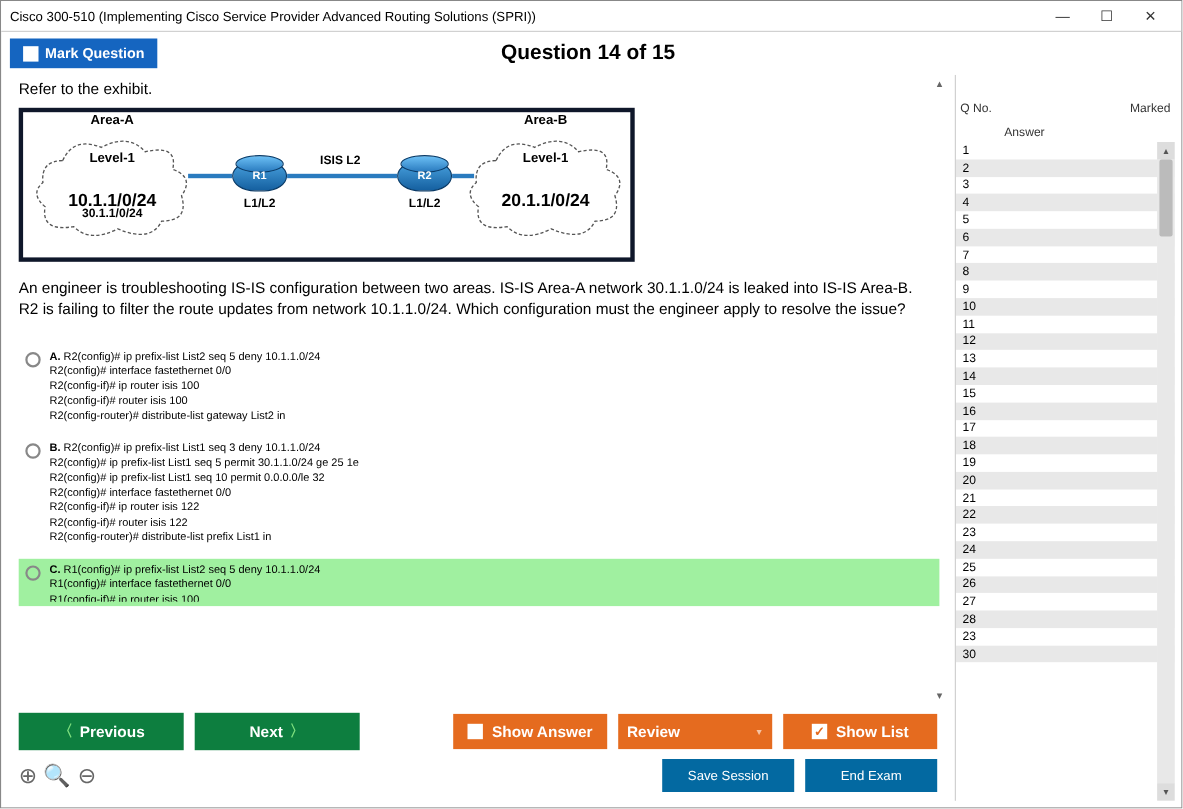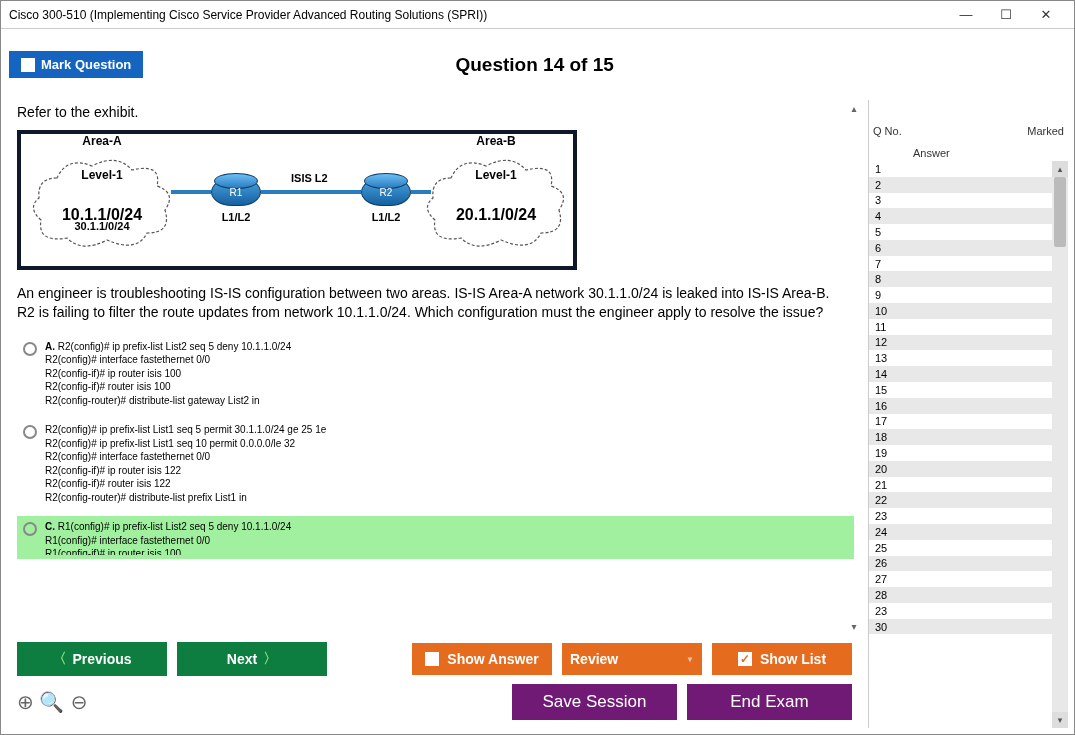--- a/index.html
+++ b/index.html
@@ -1,17 +1,17 @@
 <!DOCTYPE html>
 <html><head>
 <meta charset="utf-8">
 <style>
   * { box-sizing: border-box; margin: 0; padding: 0; }
   body { font-family: Arial, sans-serif; font-size: 13px; background: #f0f0f0; }
-  .window { width: 1075px; height: 735px; margin: 0 auto; background: #fff; border: 1px solid #888; display: flex; flex-direction: column; overflow: hidden; gap: 16px; }
+  .window { width: 1075px; height: 735px; margin: 0 auto; background: #fff; border: 1px solid #888; display: flex; flex-direction: column; overflow: hidden; }
   .titlebar { height: 28px; display: flex; align-items: center; padding: 0 8px; border-bottom: 1px solid #ccc; background: #fff; }
   .titlebar-title { flex: 1; font-size: 12px; color: #000; }
   .win-btn { width: 40px; height: 24px; display: flex; align-items: center; justify-content: center; color: #333; cursor: default; }
   .headerbar { display: flex; align-items: center; padding: 6px 8px; }
   .mark-btn { background: #1565c0; color: #fff; border: none; padding: 6px 12px; font-weight: bold; font-size: 13px; display: flex; align-items: center; gap: 6px; cursor: pointer; }
   .mark-btn .box { width: 14px; height: 14px; background: #fff; display: inline-block; }
   .question-title { flex: 1; text-align: center; font-weight: bold; font-size: 19px; }
   .body-area { flex: 1; display: flex; overflow: hidden; padding: 0 6px 6px 6px; gap: 6px; }
   .left-pane { flex: 1; display: flex; flex-direction: column; overflow: hidden; }
   .question-scroll { flex: 1; overflow: hidden; position: relative; border-right: none; }
@@ -32,39 +32,39 @@
   .sb-arrow { height: 16px; background: #ddd; display: flex; align-items: center; justify-content: center; font-size: 9px; color: #555; cursor: pointer; }
   .sb-track { flex: 1; background: #e8e8e8; position: relative; }
   .sb-thumb { position: absolute; top: 0; left: 2px; right: 2px; height: 70px; background: #bbb; border-radius: 2px; cursor: pointer; }
   .footer { display: flex; align-items: center; padding: 8px 10px; gap: 10px; }
   .nav-btn { background: #0d7e3f; color: #fff; border: none; padding: 8px 20px; font-weight: bold; font-size: 14px; cursor: pointer; display: flex; align-items: center; gap: 6px; width: 150px; justify-content: center; }
   .nav-btn .chev-l { color: #7fe07f; }
   .nav-btn .chev-r { color: #7fe07f; }
   .spacer { flex: 1; }
   .orange-btn { background: #e56b1f; color: #fff; border: none; padding: 8px 8px; font-weight: bold; font-size: 14px; cursor: pointer; display: flex; align-items: center; gap: 8px; width: 140px; justify-content: center; }
   .orange-btn .box { width: 14px; height: 14px; background: #fff; display: inline-flex; align-items: center; justify-content: center; color: #e56b1f; font-size: 12px; font-weight: bold; }
-  .dark-btn { background: #701a75; color: #fff; border: none; padding: 8px 16px; font-size: 17px; cursor: pointer; width: 165px; }
+  .dark-btn { background: #0369a1; color: #fff; border: none; padding: 8px 16px; font-size: 12px; cursor: pointer; width: 120px; }
   .footer-row2 { display: flex; align-items: center; padding: 0 10px 8px 10px; gap: 10px; }
   .zoom-icons { display: flex; gap: 6px; color: #666; font-size: 20px; }
   .zoom-icons span { cursor: pointer; }
   .prompt-line { font-size: 14px; margin-bottom: 10px; }
   .exhibit { border: 4px solid #0f172a; padding: 8px; width: 560px; height: 140px; position: relative; margin-bottom: 14px; }
   .cloud { position: absolute; width: 150px; height: 110px; }
   .cloud svg { position: absolute; inset: 0; }
   .cloud .lbl-top { position: absolute; top: -14px; left: 0; right: 0; text-align: center; font-weight: bold; font-size: 12px; }
   .cloud .lbl1 { position: absolute; top: 20px; left: 0; right: 0; text-align: center; font-weight: bold; font-size: 12px; }
   .cloud .lbl2 { position: absolute; top: 58px; left: 0; right: 0; text-align: center; font-weight: bold; font-size: 16px; }
   .cloud .lbl3 { position: absolute; top: 72px; left: 0; right: 0; text-align: center; font-weight: bold; font-size: 11px; }
   .router { position: absolute; width: 50px; height: 28px; background: linear-gradient(#4aa3e0,#1560a0); border-radius: 50%/60%; border: 1px solid #0a3a66; }
   .router::before { content: ""; position: absolute; top: -6px; left: 2px; right: 2px; height: 14px; background: linear-gradient(#6cc0f5,#2a7bbf); border-radius: 50%; border: 1px solid #0a3a66; }
-  .router-lbl { position: absolute; top: 8px; left: 0; right: 0; text-align: center; font-size: 10px; font-weight: normal; color: #fff; z-index: 2; }
+  .router-lbl { position: absolute; top: 8px; left: 0; right: 0; text-align: center; font-size: 10px; font-weight: bold; color: #fff; z-index: 2; }
   .router-sub { position: absolute; top: 32px; left: -10px; right: -10px; text-align: center; font-size: 11px; font-weight: bold; }
   .link-line { position: absolute; height: 4px; background: #2a7bbf; }
   .link-lbl { position: absolute; font-size: 11px; font-weight: bold; }
-  .question-text { font-size: 14px; line-height: 1.35; margin-bottom: 14px; padding-right: 16px; }
+  .question-text { font-size: 14px; line-height: 1.35; margin-bottom: 24px; padding-right: 16px; }
   .option { display: flex; align-items: flex-start; gap: 8px; padding: 4px 6px; margin-bottom: 8px; font-size: 10px; }
   .option.selected { background: #a0f0a0; }
   .radio { width: 14px; height: 14px; border: 2px solid #888; border-radius: 50%; flex-shrink: 0; margin-top: 2px; cursor: pointer; }
   .opt-body { line-height: 1.35; }
   .opt-body .ol { display: block; }
   .opt-body .first { font-weight: bold; }
   .opt-body .first .rest { font-weight: normal; }
 </style>
 </head>
 <body>
@@ -141,20 +141,21 @@
               <span class="ol">R2(config)# interface fastethernet 0/0</span>
               <span class="ol">R2(config-if)# ip router isis 100</span>
               <span class="ol">R2(config-if)# router isis 100</span>
               <span class="ol">R2(config-router)# distribute-list gateway List2 in</span>
             </div>
           </div>
 
           <div class="option">
             <div class="radio"></div>
             <div class="opt-body">
+              <span class="ol"><span class="first"><span>B.</span> <span class="rest">R2(config)# ip prefix-list List1 seq 3 deny 10.1.1.0/24</span></span></span>
               <span class="ol">R2(config)# ip prefix-list List1 seq 5 permit 30.1.1.0/24 ge 25 1e</span>
               <span class="ol">R2(config)# ip prefix-list List1 seq 10 permit 0.0.0.0/le 32</span>
               <span class="ol">R2(config)# interface fastethernet 0/0</span>
               <span class="ol">R2(config-if)# ip router isis 122</span>
               <span class="ol">R2(config-if)# router isis 122</span>
               <span class="ol">R2(config-router)# distribute-list prefix List1 in</span>
             </div>
           </div>
 
           <div class="option selected">

